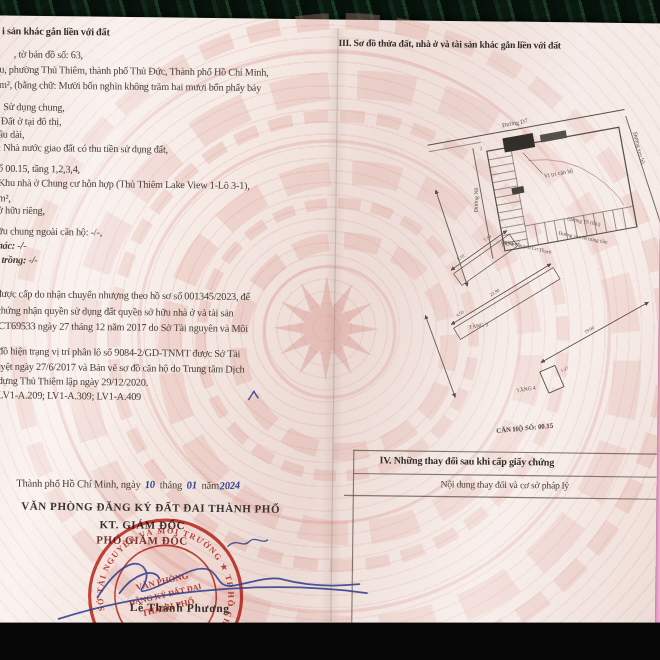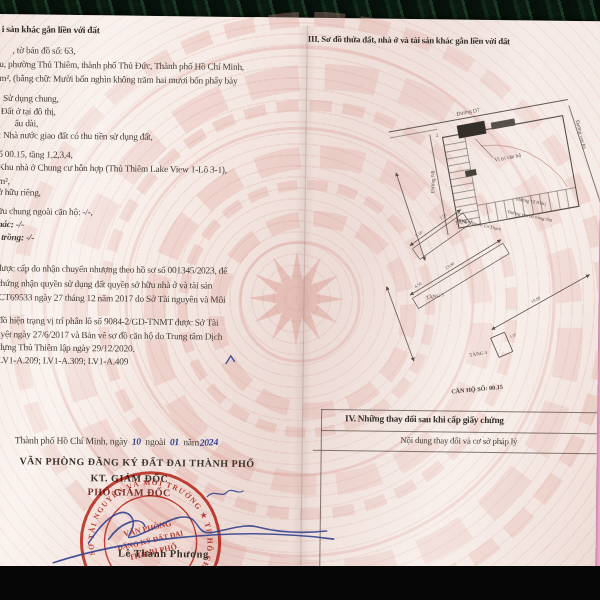--- a/index.html
+++ b/index.html
@@ -67,21 +67,21 @@
     <div class="sheen"></div>
     <div class="fold-shadow"></div>
     <div class="fold"></div>
 
     <div class="t hd" style="left:2px;top:10px;">i sản khác gắn liền với đất</div>
     <div class="t" style="left:13px;top:31px;">, tờ bản đồ số: 63,</div>
     <div class="t" style="left:0px;top:45px;">u, phường Thủ Thiêm, thành phố Thủ Đức, Thành phố Hồ Chí Minh,</div>
     <div class="t" style="left:0px;top:59px;">m², (bằng chữ: Mười bốn nghìn không trăm hai mươi bốn phẩy bảy</div>
     <div class="t" style="left:4px;top:79px;">Sử dụng chung,</div>
     <div class="t" style="left:2px;top:92px;">Đất ở tại đô thị,</div>
-    <div class="t" style="left:16px;top:104px;">âu dài,</div>
+    <div class="t" style="left:0px;top:104px;">âu dài,</div>
     <div class="t" style="left:0px;top:116px;">: Nhà nước giao đất có thu tiền sử dụng đất,</div>
     <div class="t" style="left:0px;top:135px;">ố 00.15, tầng 1,2,3,4,</div>
     <div class="t" style="left:0px;top:148px;">Khu nhà ở Chung cư hỗn hợp (Thủ Thiêm Lake View 1-Lô 3-1),</div>
     <div class="t" style="left:0px;top:162px;">m²,</div>
     <div class="t" style="left:0px;top:173px;">ở hữu riêng,</div>
     <div class="t" style="left:0px;top:192px;">ữu chung ngoài căn hộ: -/-,</div>
     <div class="t bi" style="left:0px;top:205px;">hác: -/-</div>
     <div class="t bi" style="left:4px;top:218px;font-family:Liberation Serif, serif;">trồng: -/-</div>
     <div class="t" style="left:0px;top:249px;">được cấp do nhận chuyển nhượng theo hồ sơ số 001345/2023, để</div>
     <div class="t" style="left:0px;top:264px;">chứng nhận quyền sử dụng đất quyền sở hữu nhà ở và tài sản</div>
@@ -171,21 +171,21 @@
     <div class="h-line" style="left:326px;top:391px;width:276px;"></div>
     <div class="t hd" style="left:350px;top:395px;font-size:9.2px;">IV. Những thay đổi sau khi cấp giấy chứng</div>
     <div class="h-line" style="left:326px;top:412px;width:276px;"></div>
     <div class="t center" style="left:326px;top:417px;width:276px;font-size:8.8px;">Nội dung thay đổi và cơ sở pháp lý</div>
     <div class="h-line" style="left:318px;top:432px;width:284px;"></div>
     <div class="v-line" style="left:326px;top:391px;height:157px;"></div>
 
     <div class="t" style="left:20px;top:421px;font-size:9.6px;">
       <span>Thành phố Hồ Chí Minh, ngày</span>
       <span class="blue" style="display:inline-block;transform:rotate(-4deg);padding:0 2px;">10</span>
-      <span>ngoài</span>
+      <span>tháng</span>
       <span class="blue" style="display:inline-block;transform:rotate(-3deg);padding:0 2px;">01</span>
       <span>năm</span><span class="blue" style="display:inline-block;transform:rotate(-4deg);padding:0 1px;">2024</span>
     </div>
     <div class="t caps center" style="left:0px;top:441px;width:285px;font-size:10px;">VĂN PHÒNG ĐĂNG KÝ ĐẤT ĐAI THÀNH PHỐ</div>
     <div class="t caps center" style="left:0px;top:457px;width:270px;font-size:10px;">KT. GIÁM ĐỐC</div>
     <div class="t caps center" style="left:0px;top:471px;width:270px;font-size:10px;color:#7a352e;">PHÓ GIÁM ĐỐC</div>
 
     <svg class="stamp" style="position:absolute;left:82px;top:451px;" width="150" height="150" viewBox="0 0 150 150">
       <g transform="rotate(-14 75 75)">
         <circle cx="75" cy="75" r="69" fill="rgba(235,90,70,.05)" stroke="#c6372b" stroke-width="3"></circle>

